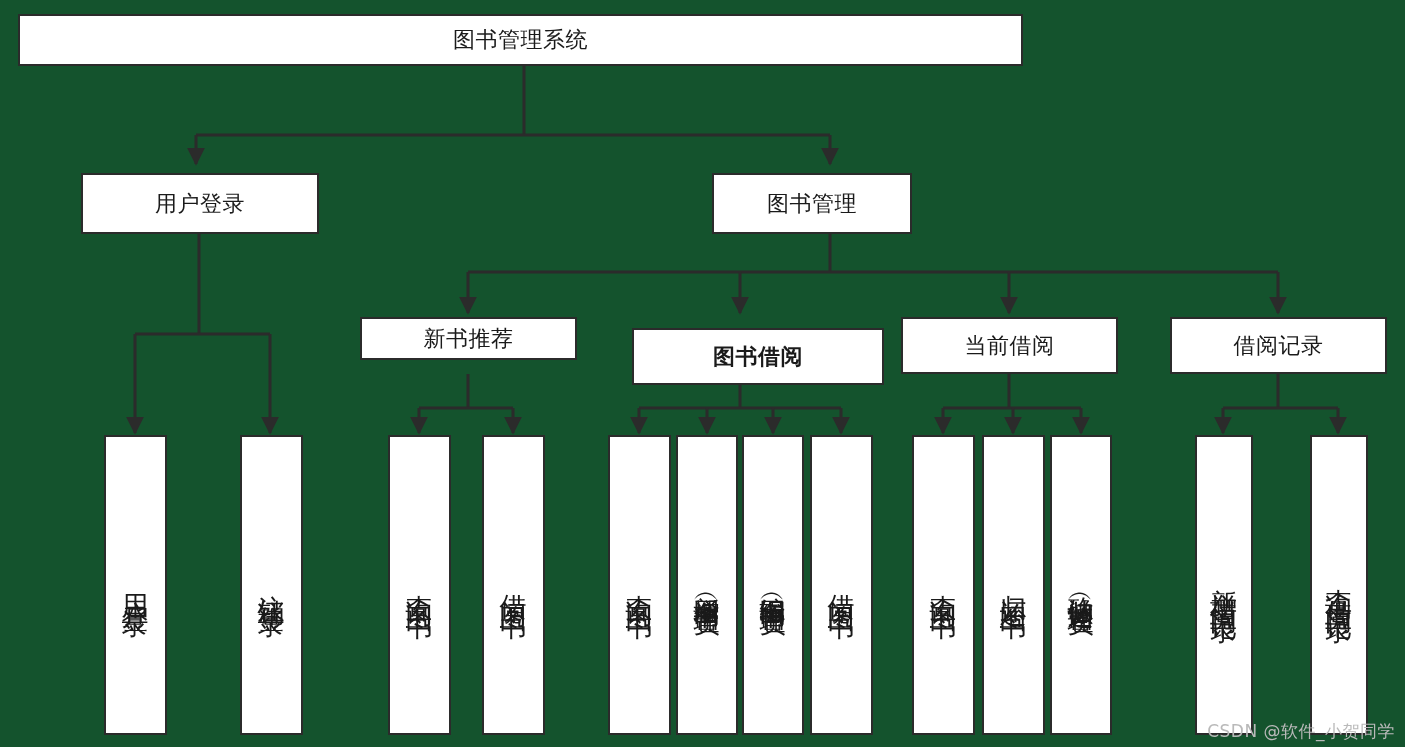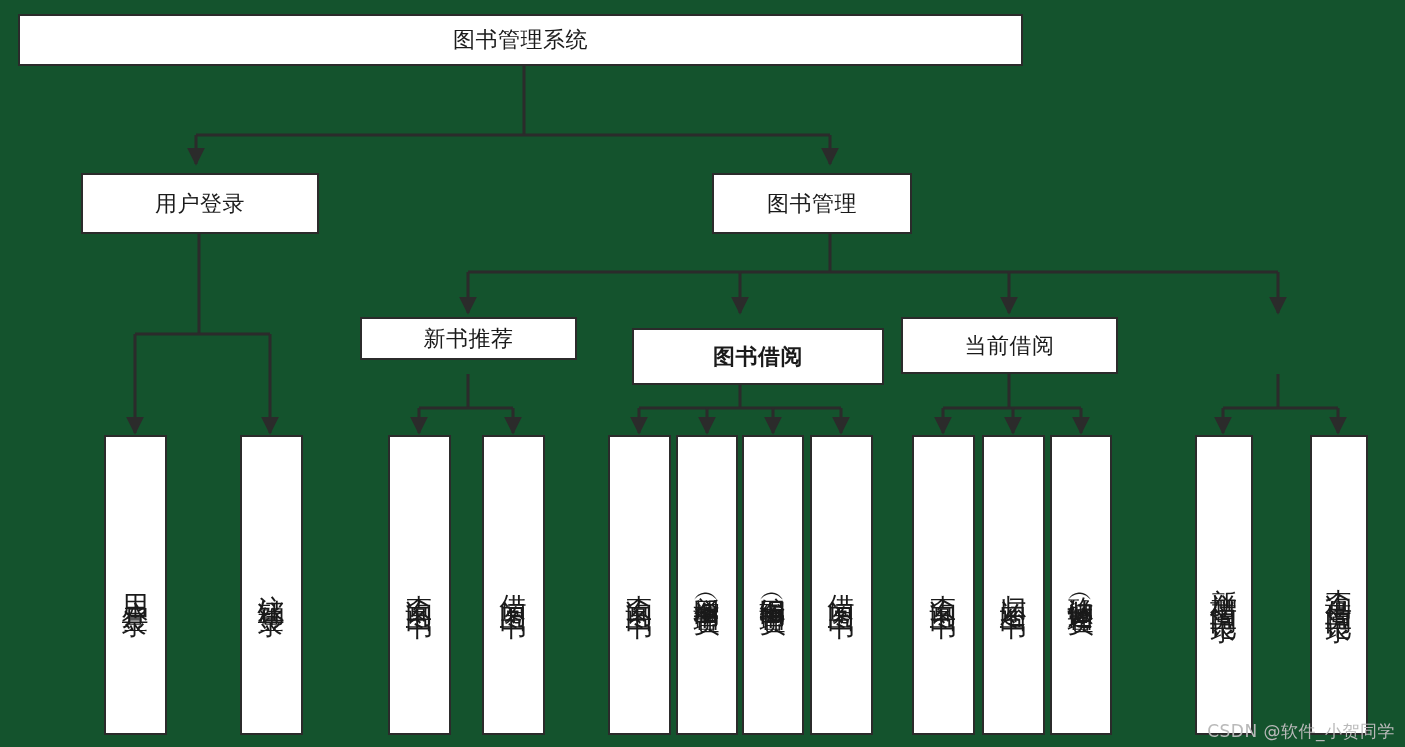--- a/index.html
+++ b/index.html
@@ -144,20 +144,23 @@
 
   <div class="node horiz" style="left:360px; top:317px; width:217px; height:43px;">
     <span class="node-label">新书推荐</span>
   </div>
   <div class="node horiz" style="left:632px; top:328px; width:252px; height:57px;font-weight:bold;">
     <span class="node-label">图书借阅</span>
   </div>
   <div class="node horiz" style="left:901px; top:317px; width:217px; height:57px;">
     <span class="node-label">当前借阅</span>
   </div>
+  <div class="node horiz" style="left:1170px; top:317px; width:217px; height:57px;">
+    <span class="node-label">借阅记录</span>
+  </div>
 
   <div class="node vert" style="left:104px; top:435px; width:63px; height:300px;">
     <span class="node-label">用户登录</span>
   </div>
   <div class="node vert" style="left:240px; top:435px; width:63px; height:300px;">
     <span class="node-label">注销登录</span>
   </div>
 
   <div class="node vert" style="left:388px; top:435px; width:63px; height:300px;">
     <span class="node-label">查询图书</span>

